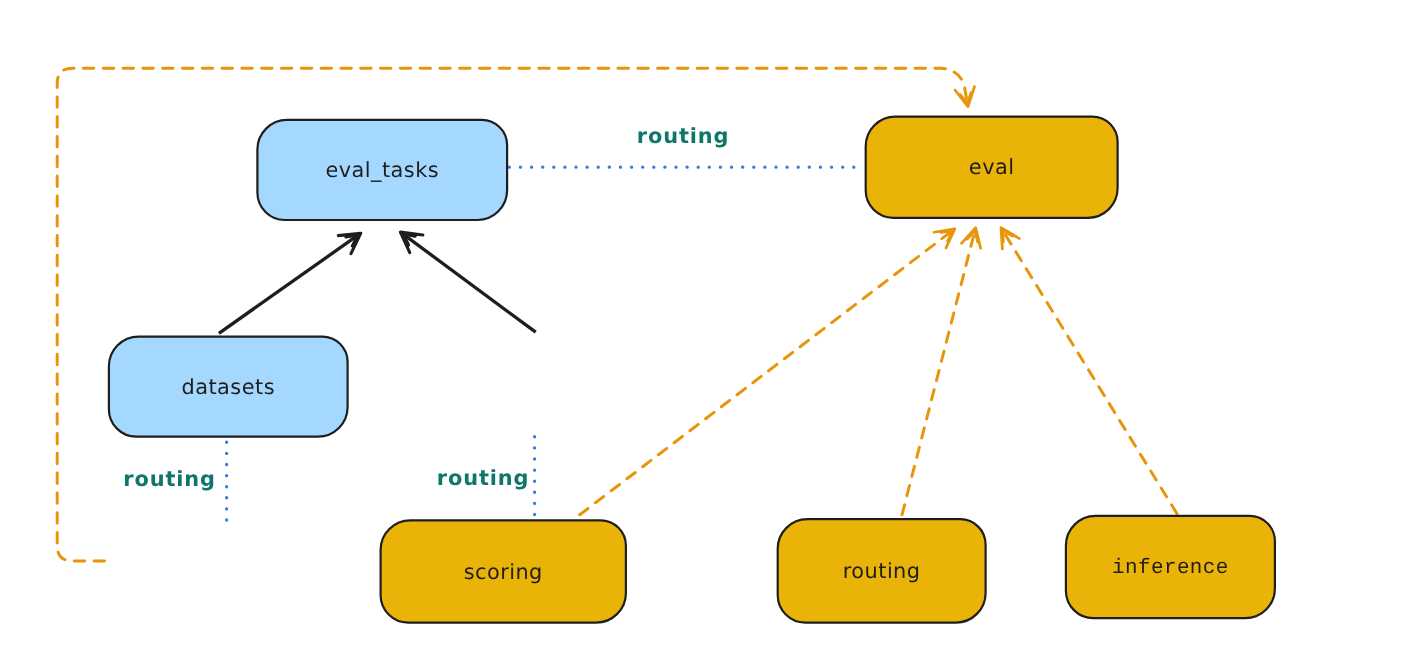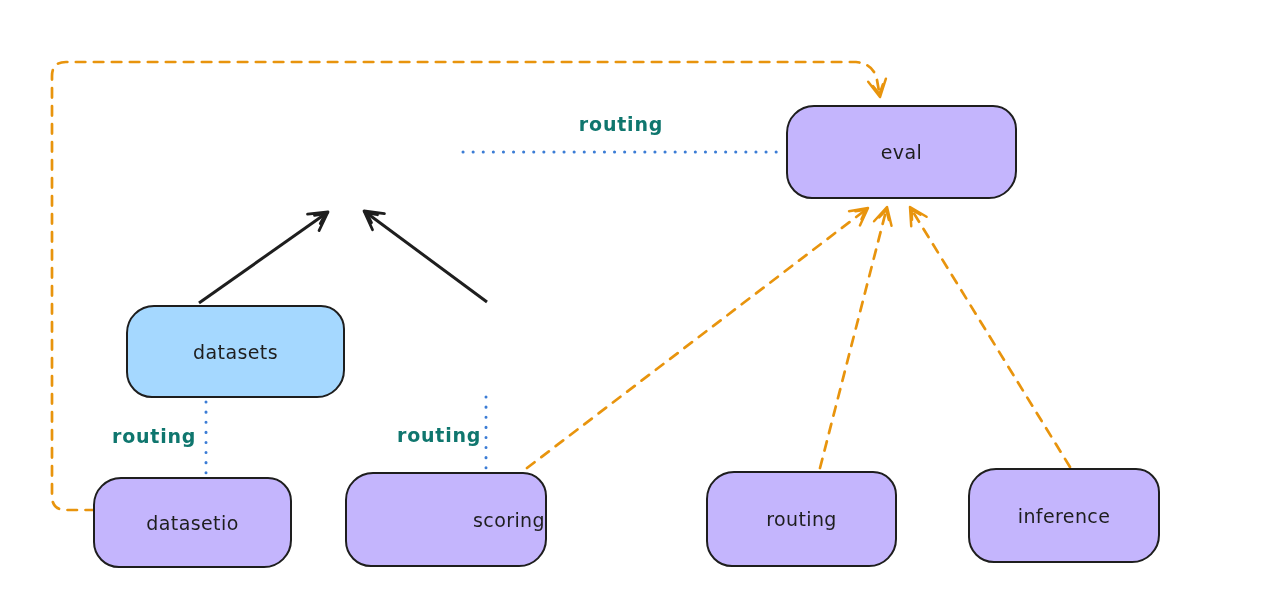--- a/index.html
+++ b/index.html
@@ -29,21 +29,21 @@
     justify-content: center;
     border: 2.6px solid #1e1e1e;
     border-radius: 28px 24px 28px 26px;
     font-size: 19px;
     color: #1e1e1e;
     letter-spacing: 0.4px;
     box-sizing: border-box;
     text-align: center;
   }
   .node.blue  { background: #a5d8ff; }
-  .node.green { background: #c4b5fd; }
+  .node.green { background: #eab308; }
   .edge-label {
     position: absolute;
     color: #0f766e;
     font-size: 19px;
     font-weight: bold;
     letter-spacing: 0.8px;
     white-space: nowrap;
     text-align: center;
   }
   .edge-black  { stroke: #1e1e1e; stroke-width: 3;   fill: none; }
@@ -73,37 +73,37 @@
     <path class="edge-blue" d="M463,152 L786,152"></path>
     <path class="edge-blue" d="M206,402 L206,475"></path>
     <path class="edge-blue" d="M486,397 L486,470"></path>
 
     <path class="edge-orange" d="M527,468 L868,208" marker-end="url(#arrow-orange)"></path>
     <path class="edge-orange" d="M820,468 L887,207" marker-end="url(#arrow-orange)"></path>
     <path class="edge-orange" d="M1070,467 L910,207" marker-end="url(#arrow-orange)"></path>
     <path class="edge-orange" d="M95,510 L66,510 Q52,510 52,496 L52,76 Q52,62 66,62 L856,62 Q874,64 877,80 L880,97" marker-end="url(#arrow-orange)"></path>
   </svg>
 
-  <div class="node blue" style="left:98px; top:305px; width:219px; height:93px;margin-left:28px;">
+  <div class="node blue" style="left:233px; top:108px; width:229px; height:93px;">
+    <span>eval_tasks</span>
+  </div>
+  <div class="node blue" style="left:98px; top:305px; width:219px; height:93px;">
     <span>datasets</span>
   </div>
 
   <div class="node green" style="left:786px; top:105px; width:231px; height:94px;">
     <span>eval</span>
   </div>
-  <div class="node green" style="left:93px; top:477px; width:199px; height:91px;">
-    <span>datasetio</span>
-  </div>
-  <div class="node green" style="left:345px; top:472px; width:202px; height:95px;justify-content:flex-end;">
+  <div class="node green" style="left:345px; top:472px; width:225px; height:95px;">
     <span>scoring</span>
   </div>
   <div class="node green" style="left:706px; top:471px; width:191px; height:96px;">
     <span>routing</span>
   </div>
-  <div class="node green" style="left:968px; top:468px; width:192px; height:95px;">
+  <div class="node green" style="left:968px; top:468px; width:192px; height:95px;font-family:Liberation Mono, monospace;">
     <span>inference</span>
   </div>
 
   <div class="edge-label" style="left:573px; top:113px; width:96px;">routing</div>
   <div class="edge-label" style="left:112px; top:425px; width:82px;">routing</div>
   <div class="edge-label" style="left:397px; top:424px; width:82px;">routing</div>
 
 </div>
 
 </body></html>

